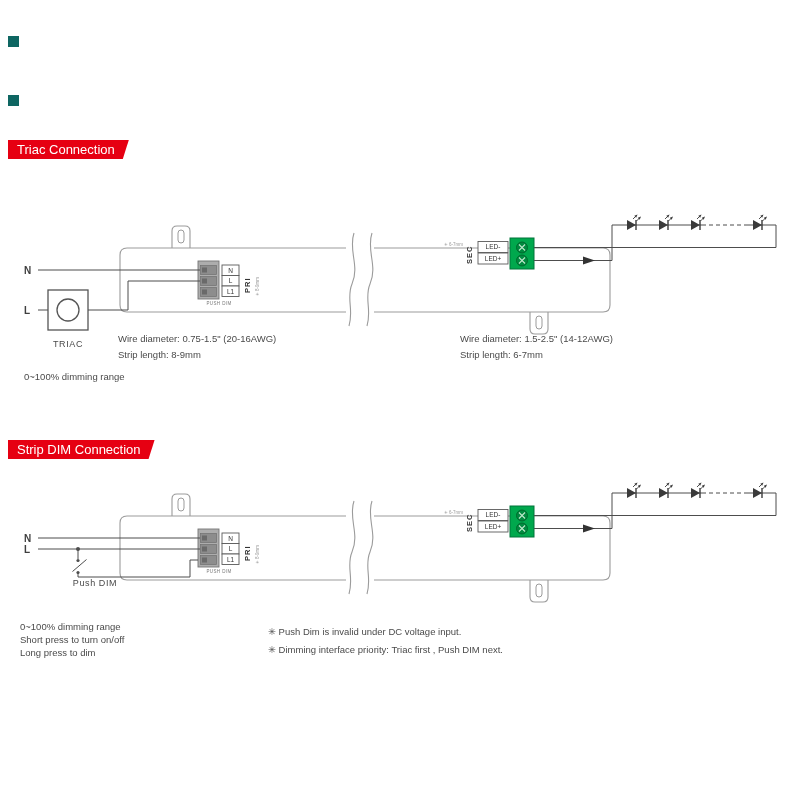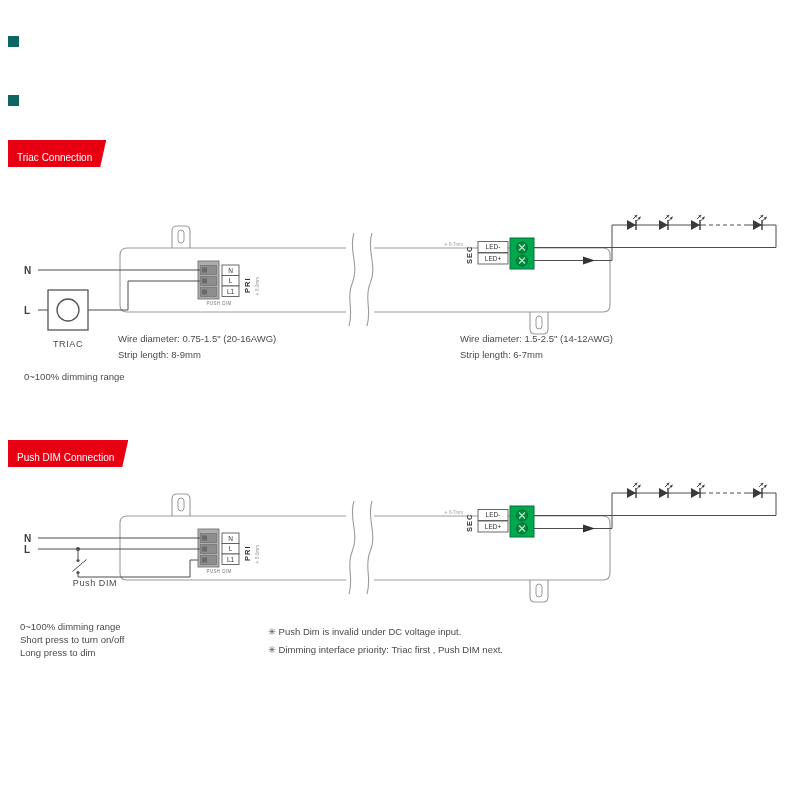--- a/index.html
+++ b/index.html
@@ -1,20 +1,20 @@
 <!DOCTYPE html>
 <html><head>
 <meta charset="utf-8">
 <style>
   html,body{margin:0;padding:0;background:#ffffff;}
   .page{position:relative;width:800px;height:800px;background:#ffffff;overflow:hidden;
         font-family:"Liberation Sans",sans-serif;}
   .marker{position:absolute;left:8px;width:11px;height:11px;background:#0e6662;}
   .banner{position:absolute;left:8px;height:19px;background:#e60012;color:#fff;
-          font-size:10px;line-height:19px;padding:8px 14px 0 9px;
+          font-size:13px;line-height:19px;padding:0 14px 0 9px;
           clip-path:polygon(0 0,100% 0,calc(100% - 6px) 100%,0 100%);
           font-family:"Liberation Sans",sans-serif;white-space:nowrap;}
   svg{position:absolute;left:0;top:0;}
   svg text{font-family:"Liberation Sans",sans-serif;fill:#4a4a4a;}
   .case{fill:none;stroke:#9b9b9b;stroke-width:1.1;}
   .slotc{fill:#ffffff;stroke:#9b9b9b;stroke-width:1;}
   .wire{fill:none;stroke:#4d4d4d;stroke-width:1;}
   .dash{stroke-dasharray:4 3;}
   .box{fill:#ffffff;stroke:#5a5a5a;stroke-width:0.9;}
   .lbl{font-size:10px;font-weight:bold;fill:#3f3f3f;}
@@ -30,21 +30,21 @@
 
 <div class="page">
 
   <div class="marker" style="top:36px"></div>
   <div class="marker" style="top:95px"></div>
 
   <div class="banner" style="top:140px">
     <span>Triac Connection</span>
   </div>
   <div class="banner" style="top:440px">
-    <span>Push DIM Connection</span>
+    <span>Strip DIM Connection</span>
   </div>
 
   <svg width="800" height="800" viewBox="0 0 800 800">
     <defs>
       <g id="ledsym">
         <polygon points="-5,-5 -5,5 4,0" fill="#3a3a3a"></polygon>
         <line x1="4" y1="-5" x2="4" y2="5" stroke="#3a3a3a" stroke-width="1.4"></line>
         <line x1="1" y1="-6" x2="4" y2="-9" stroke="#3a3a3a" stroke-width="0.9"></line>
         <polygon points="5.5,-10.5 4.16,-7.32 2.32,-9.16" fill="#3a3a3a"></polygon>
         <line x1="4.5" y1="-4" x2="7.5" y2="-7" stroke="#3a3a3a" stroke-width="0.9"></line>

